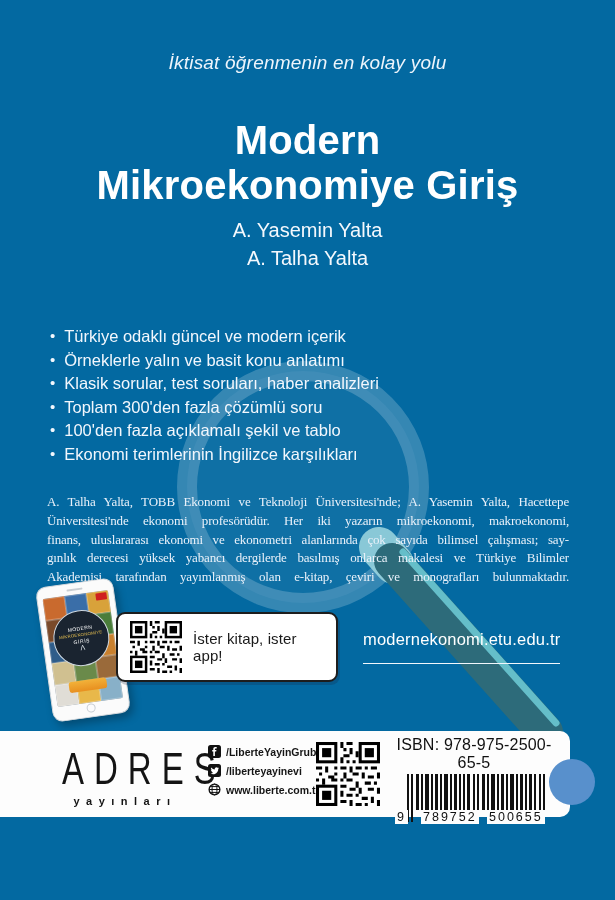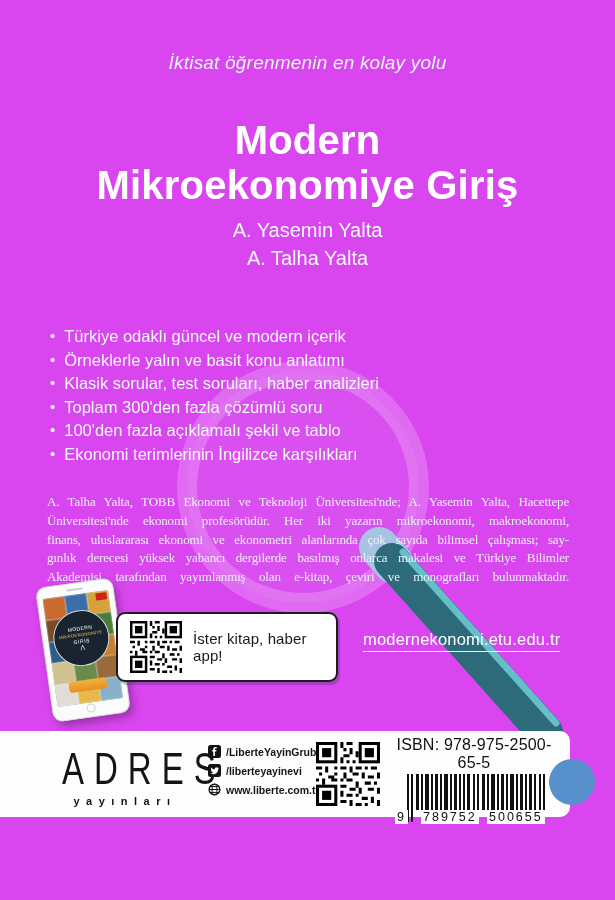--- a/index.html
+++ b/index.html
@@ -1,18 +1,18 @@
 <!DOCTYPE html>
 <html><head>
 <meta charset="utf-8">
 <style>
   html,body{margin:0;padding:0;background:#333;}
   .cover{
     position:relative;width:615px;height:900px;margin:0 auto;
-    background:#d946ef;overflow:hidden;
+    background:#0369a1;overflow:hidden;
     font-family:"Liberation Sans",sans-serif;
   }
   
   .magnifier{position:absolute;left:0;top:0;z-index:1;pointer-events:none;}
   
   .tagline{
     position:absolute;left:0;top:52px;width:100%;text-align:center;z-index:2;
     color:#eef5fc;font-size:19px;font-style:italic;letter-spacing:.2px;
   }
   .title{
@@ -70,21 +70,21 @@
     background:#ffffff;border:2px solid #1d1d1d;border-radius:9px;
     display:flex;align-items:center;gap:11px;padding:0 12px;box-sizing:border-box;
     box-shadow:2px 3px 0 rgba(20,40,70,.25);
   }
   .app-box .qr{flex:0 0 auto;}
   .app-box .promo-text{color:#1a1a1a;font-size:15px;letter-spacing:.1px;}
   
   .website{
     position:absolute;left:363px;top:630px;z-index:2;cursor:pointer;
     color:#ffffff;font-size:16.5px;letter-spacing:.2px;
-    border-bottom:1.5px solid #f2f7fc;padding-bottom:2px;
+    border-bottom:1.5px solid #f2f7fc;padding-bottom:14px;
   }
   
   .footer-band{
     position:absolute;left:0;top:731px;width:570px;height:86px;z-index:3;
     background:#fdfdfd;border-radius:0 10px 10px 0;
   }
   .notch{
     position:absolute;left:549px;top:759px;width:46px;height:46px;border-radius:50%;
     background:#5890cc;z-index:4;
   }
@@ -199,21 +199,21 @@
         <div class="app-button"></div>
       </div>
       <div class="phone-home"></div>
     </div>
   </div>
 
   <div class="app-box">
     <svg class="qr" width="52" height="52">
         <use href="#qr"></use>
       </svg>
-    <span class="promo-text">İster kitap, haber app!</span>
+    <span class="promo-text">İster kitap, ister app!</span>
   </div>
 
   <span class="website">modernekonomi.etu.edu.tr</span>
 
   <div class="footer-band">
     <div class="adres">
       <div class="adres-name">ADRES</div>
       <div class="adres-sub">yayınları</div>
     </div>
 

